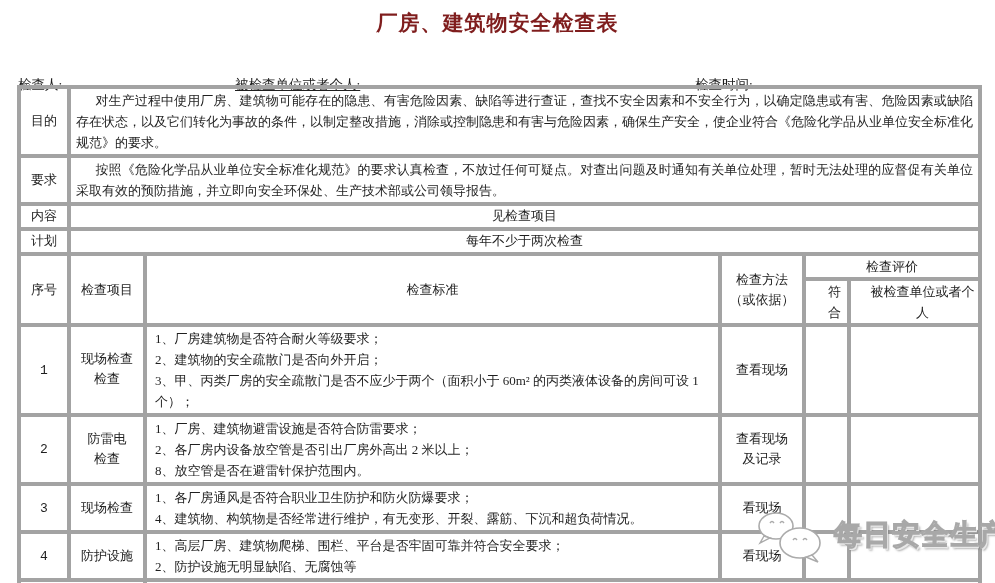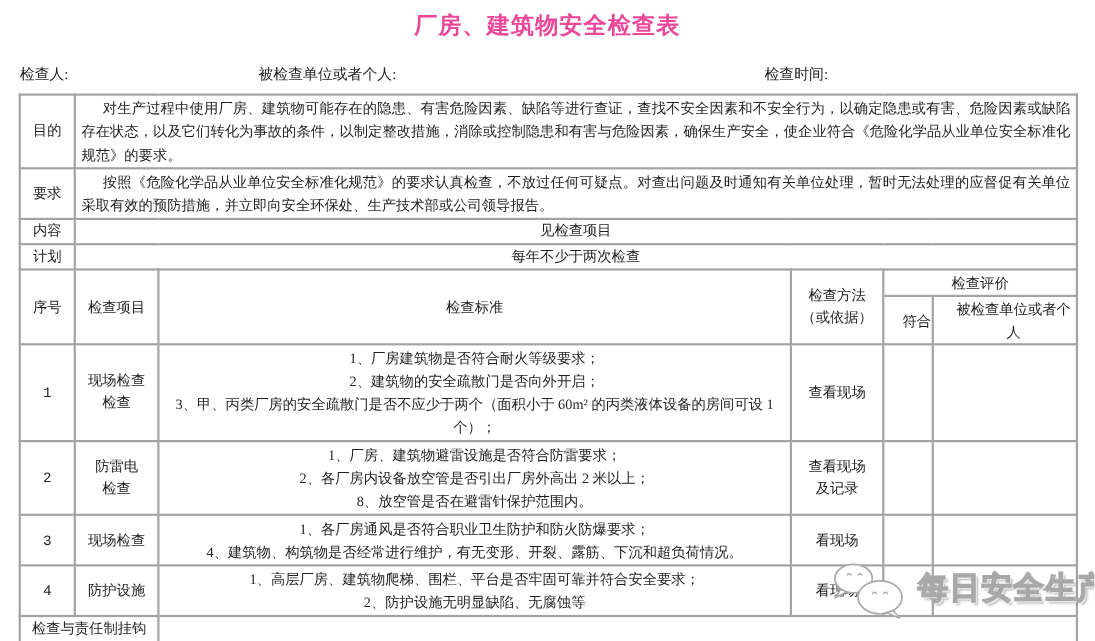--- a/index.html
+++ b/index.html
@@ -17,56 +17,56 @@
   }
   .doc-title {
     position: absolute;
     top: 9px;
     left: 0;
     width: 100%;
     text-align: center;
     font-size: 21px;
     font-weight: bold;
     letter-spacing: 1px;
-    color: #ec4899;
+    color: #7f1d1d;
   }
   .info-row {
     position: absolute;
-    top: 59px;
+    top: 76px;
     left: 0;
     width: 100%;
     height: 18px;
     font-size: 13.5px;
   }
   .info-row .lbl { position: absolute; white-space: nowrap; }
   .lbl-inspector { left: 18px; }
-  .lbl-inspected { left: 235px; }
+  .lbl-inspected { left: 235px; text-decoration: underline; }
   .lbl-time      { left: 695px; }
 
   table.form {
     position: absolute;
     left: 17px;
     top: 85px;
     width: 961px;
     border-collapse: collapse;
     table-layout: fixed;
     font-size: 13px;
     color: #1f1f1f;
     border-bottom: 2px solid #1a1a1a;
   }
   table.form td {
-    border: 2px solid #a3a3a3;
+    border: 4px solid #a3a3a3;
     vertical-align: middle;
     line-height: 21px;
     overflow: hidden;
   }
   td.c { text-align: center; font-family: Liberation Mono, monospace; }
   td.para { padding: 1px 5px; text-align: justify; }
   td.indent { text-indent: 1.5em; }
-  td.std { padding: 1px 8px; text-align: center; line-height: 21.5px; }
+  td.std { padding: 1px 8px; text-align: left; line-height: 21.5px; }
   tr.rh65  td { height: 65px; }
   tr.rh44  td { height: 44px; }
   tr.rh22  td { height: 22px; }
   tr.rh24  td { height: 24px; }
   tr.rh28  td { height: 28px; padding-left: 16px; }
   tr.rh88  td { height: 88px; }
   tr.rh46  td { height: 46px; }
   .head td { text-align: center; }
   .two-line div { line-height: 20px; }
 

